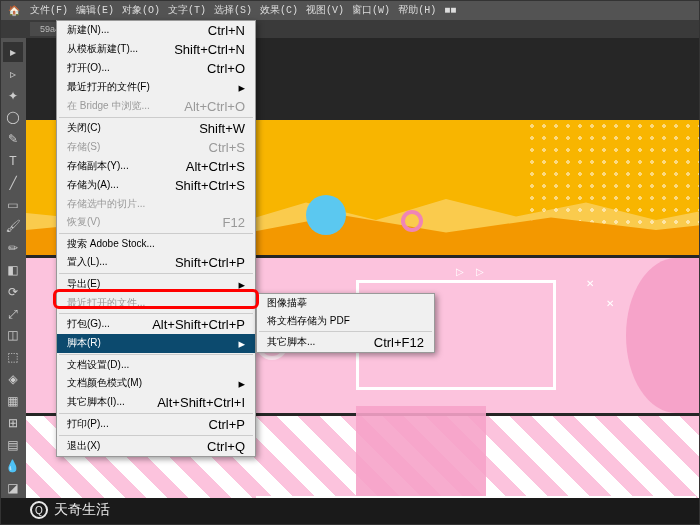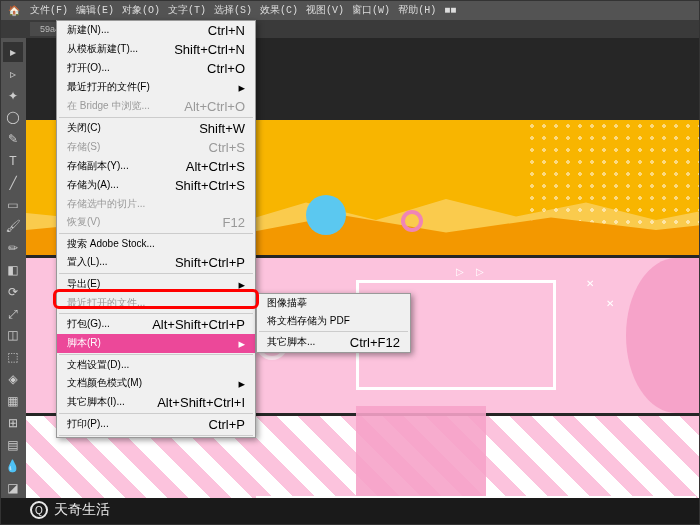--- a/index.html
+++ b/index.html
@@ -36,26 +36,26 @@
 
 
 .stripe { position: absolute; inset: 0; background: repeating-linear-gradient(45deg, #fcc3dd 0 15px, #fff 15px 30px); }
 .stripe-box { position: absolute; left: 330px; top: -10px; width: 130px; height: 120px; background: #f6a3c9; opacity: 0.9; }
 .stripe-border { position: absolute; left: 230px; top: 80px; right: 30px; height: 3px; background: #fff; }
 
 
 .menu { position: absolute; top: 20px; left: 56px; width: 200px; background: #f0f0f0; border: 1px solid #999; box-shadow: 2px 2px 6px rgba(0,0,0,0.4); font-size: 10px; color: #000; z-index: 100; }
 .menu-row { display: flex; justify-content: space-between; padding: 2px 10px; cursor: default; }
 .menu-row.disabled { color: #999; }
-.menu-row.highlight { background: #ec4899; color: #fff; position: relative; }
+.menu-row.highlight { background: #0c4a6e; color: #fff; position: relative; }
 .menu-row .sub { font-size: 13px; }
 .menu-sep { height: 1px; background: #ccc; margin: 1px 2px; }
 .highlight-ring { position: absolute; border: 3px solid #ff0000; border-radius: 6px; pointer-events: none; z-index: 101; }
 
-.submenu { position: absolute; top: 293px; left: 256px; width: 155px; background: #f0f0f0; border: 1px solid #999; box-shadow: 2px 2px 6px rgba(0,0,0,0.4); font-size: 10px; z-index: 100; }
+.submenu { position: absolute; top: 293px; left: 256px; width: 179px; background: #f0f0f0; border: 1px solid #999; box-shadow: 2px 2px 6px rgba(0,0,0,0.4); font-size: 10px; z-index: 100; }
 
 .watermark { position: absolute; bottom: 6px; left: 30px; color: #fff; font-size: 14px; display: flex; align-items: center; gap: 6px; opacity: 0.9; }
 .watermark .logo { width: 18px; height: 18px; border: 2px solid #fff; border-radius: 50%; display: flex; align-items: center; justify-content: center; font-size: 10px; }
 
 .frame-border { position: absolute; inset: 0; border: 1px solid #333; pointer-events: none; }
 </style>
 </head>
 <body>
 
 <div class="menubar">
@@ -209,20 +209,24 @@
     <div class="menu-row">
       <span>其它脚本(I)...</span>
       <span class="sub">Alt+Shift+Ctrl+I</span>
     </div>
     <div class="menu-sep"></div>
     <div class="menu-row">
       <span>打印(P)...</span>
       <span class="sub">Ctrl+P</span>
     </div>
     <div class="menu-sep"></div>
+    <div class="menu-row">
+      <span>退出(X)</span>
+      <span class="sub">Ctrl+Q</span>
+    </div>
   </div>
 <div class="highlight-ring" style="top:289px;left:53px;width:206px;height:20px"></div>
 
 <div class="submenu" id="script-submenu">
     <div class="menu-row">
       <span>图像描摹</span>
       <span class="sub"></span>
     </div>
     <div class="menu-row">
       <span>将文档存储为 PDF</span>

